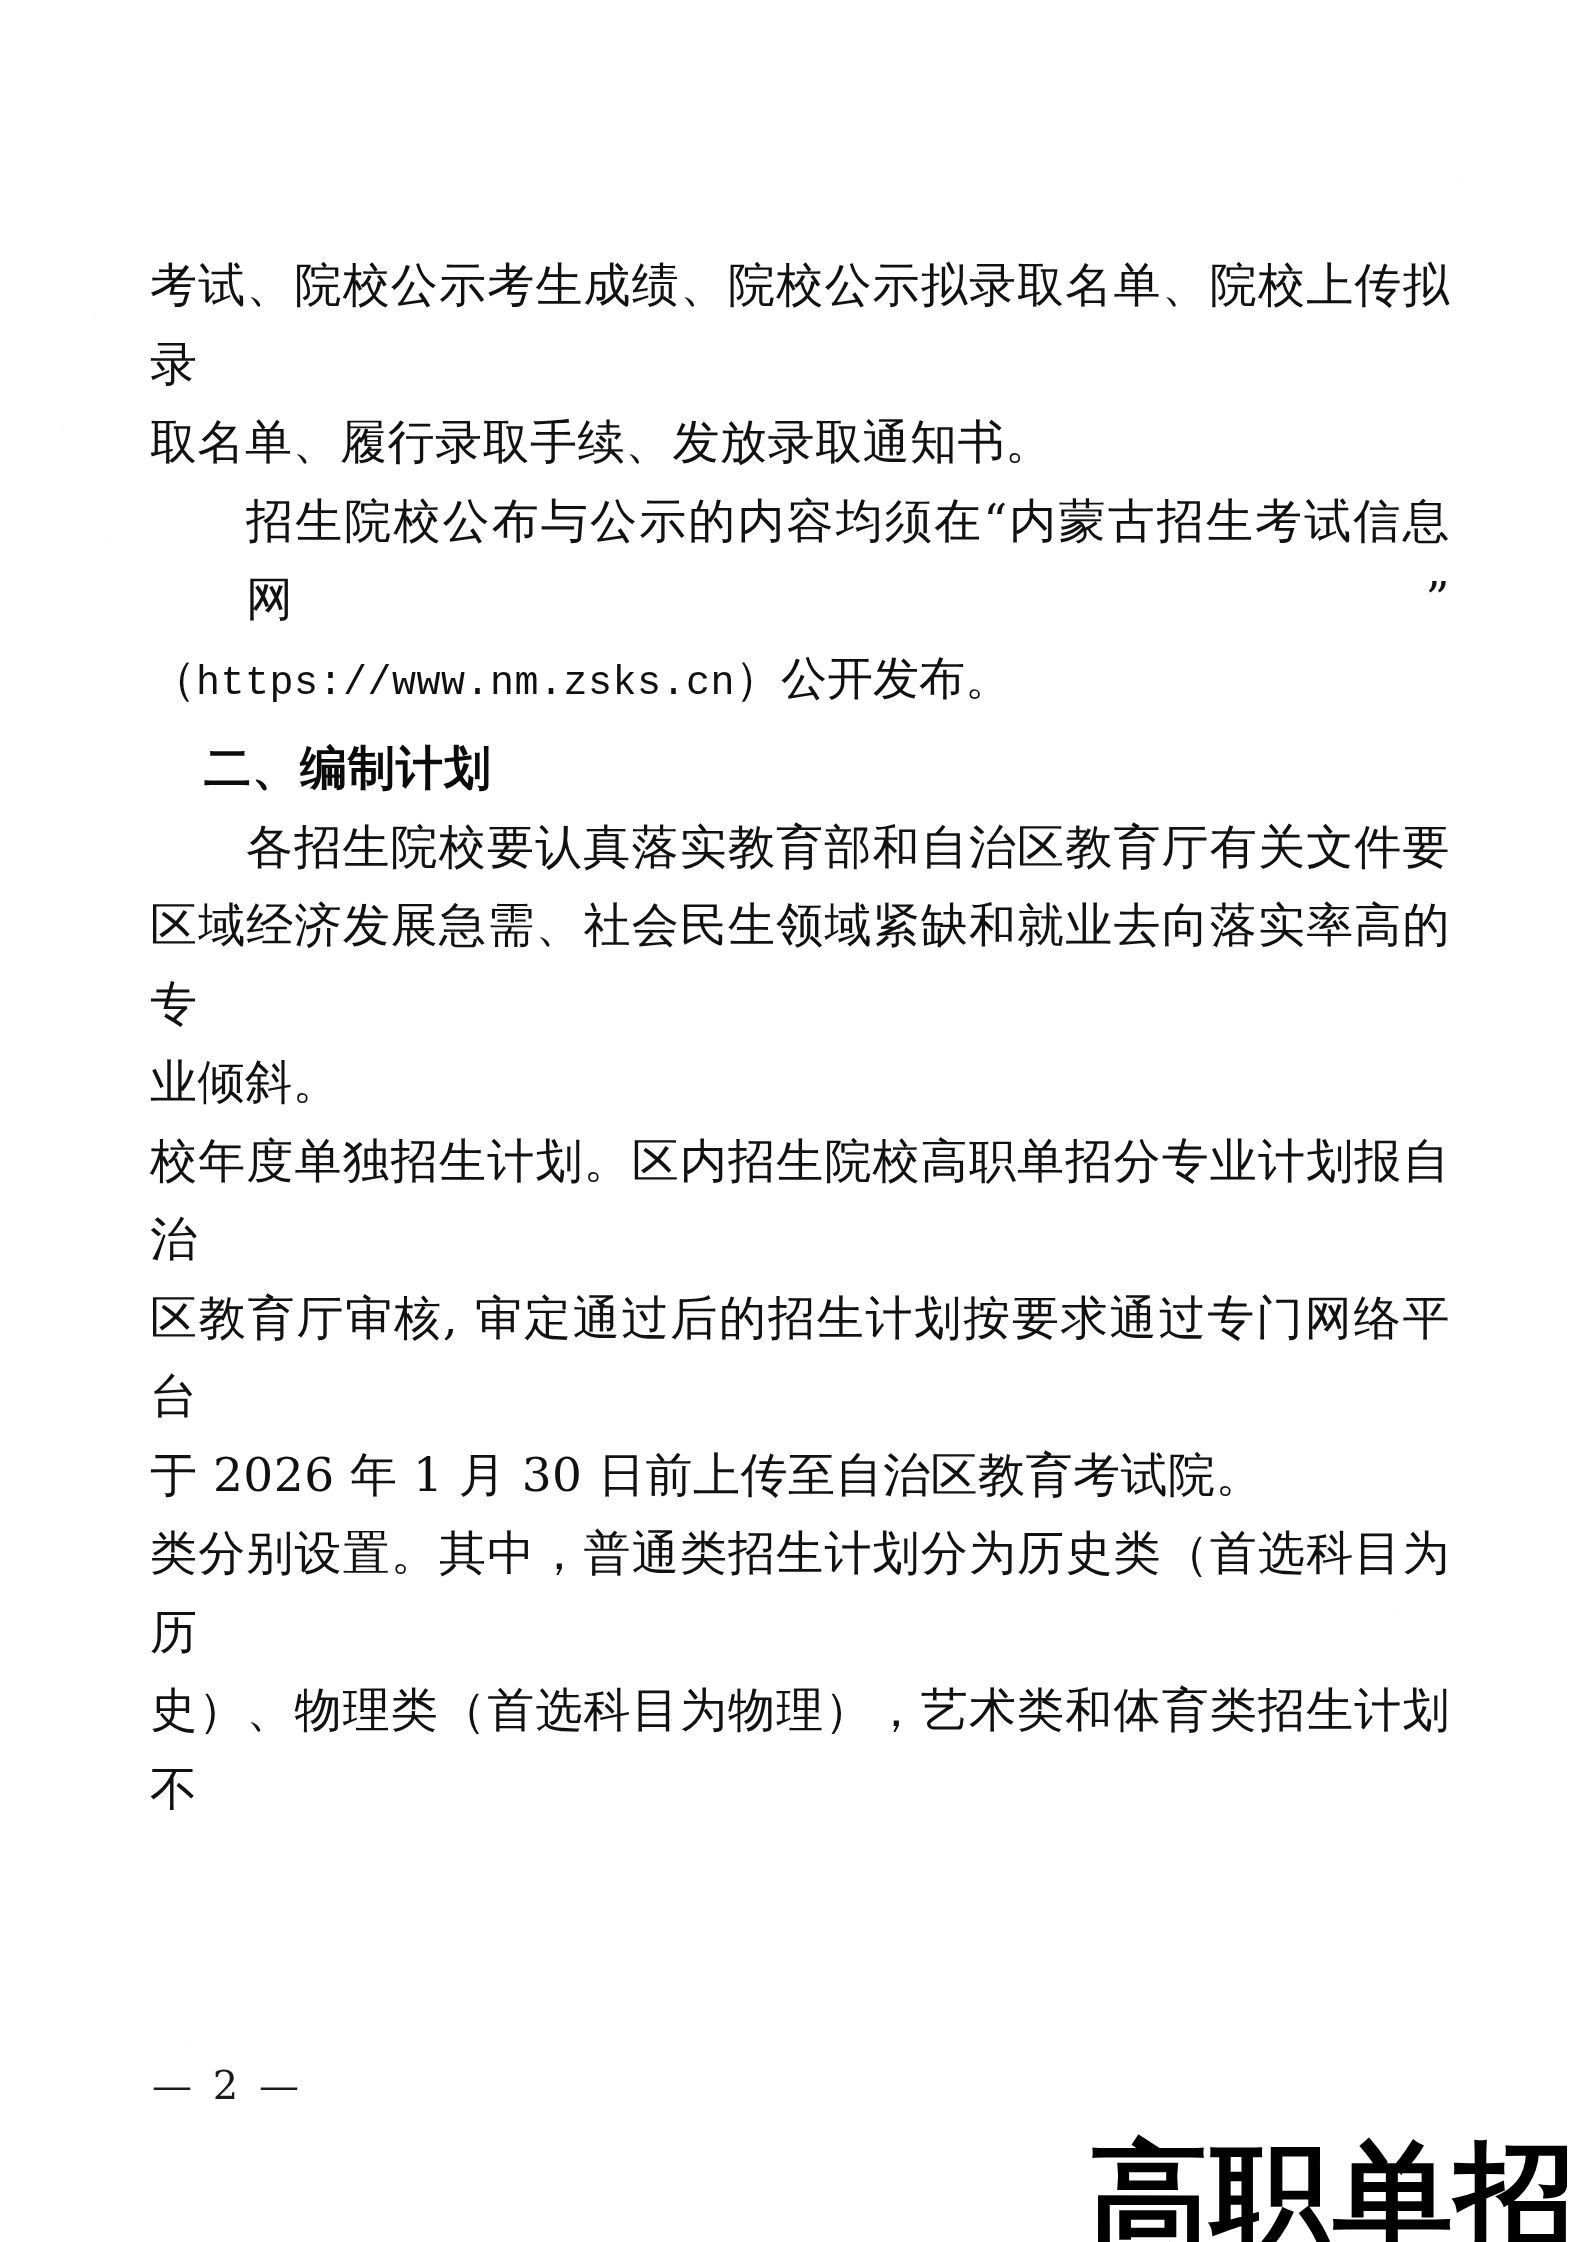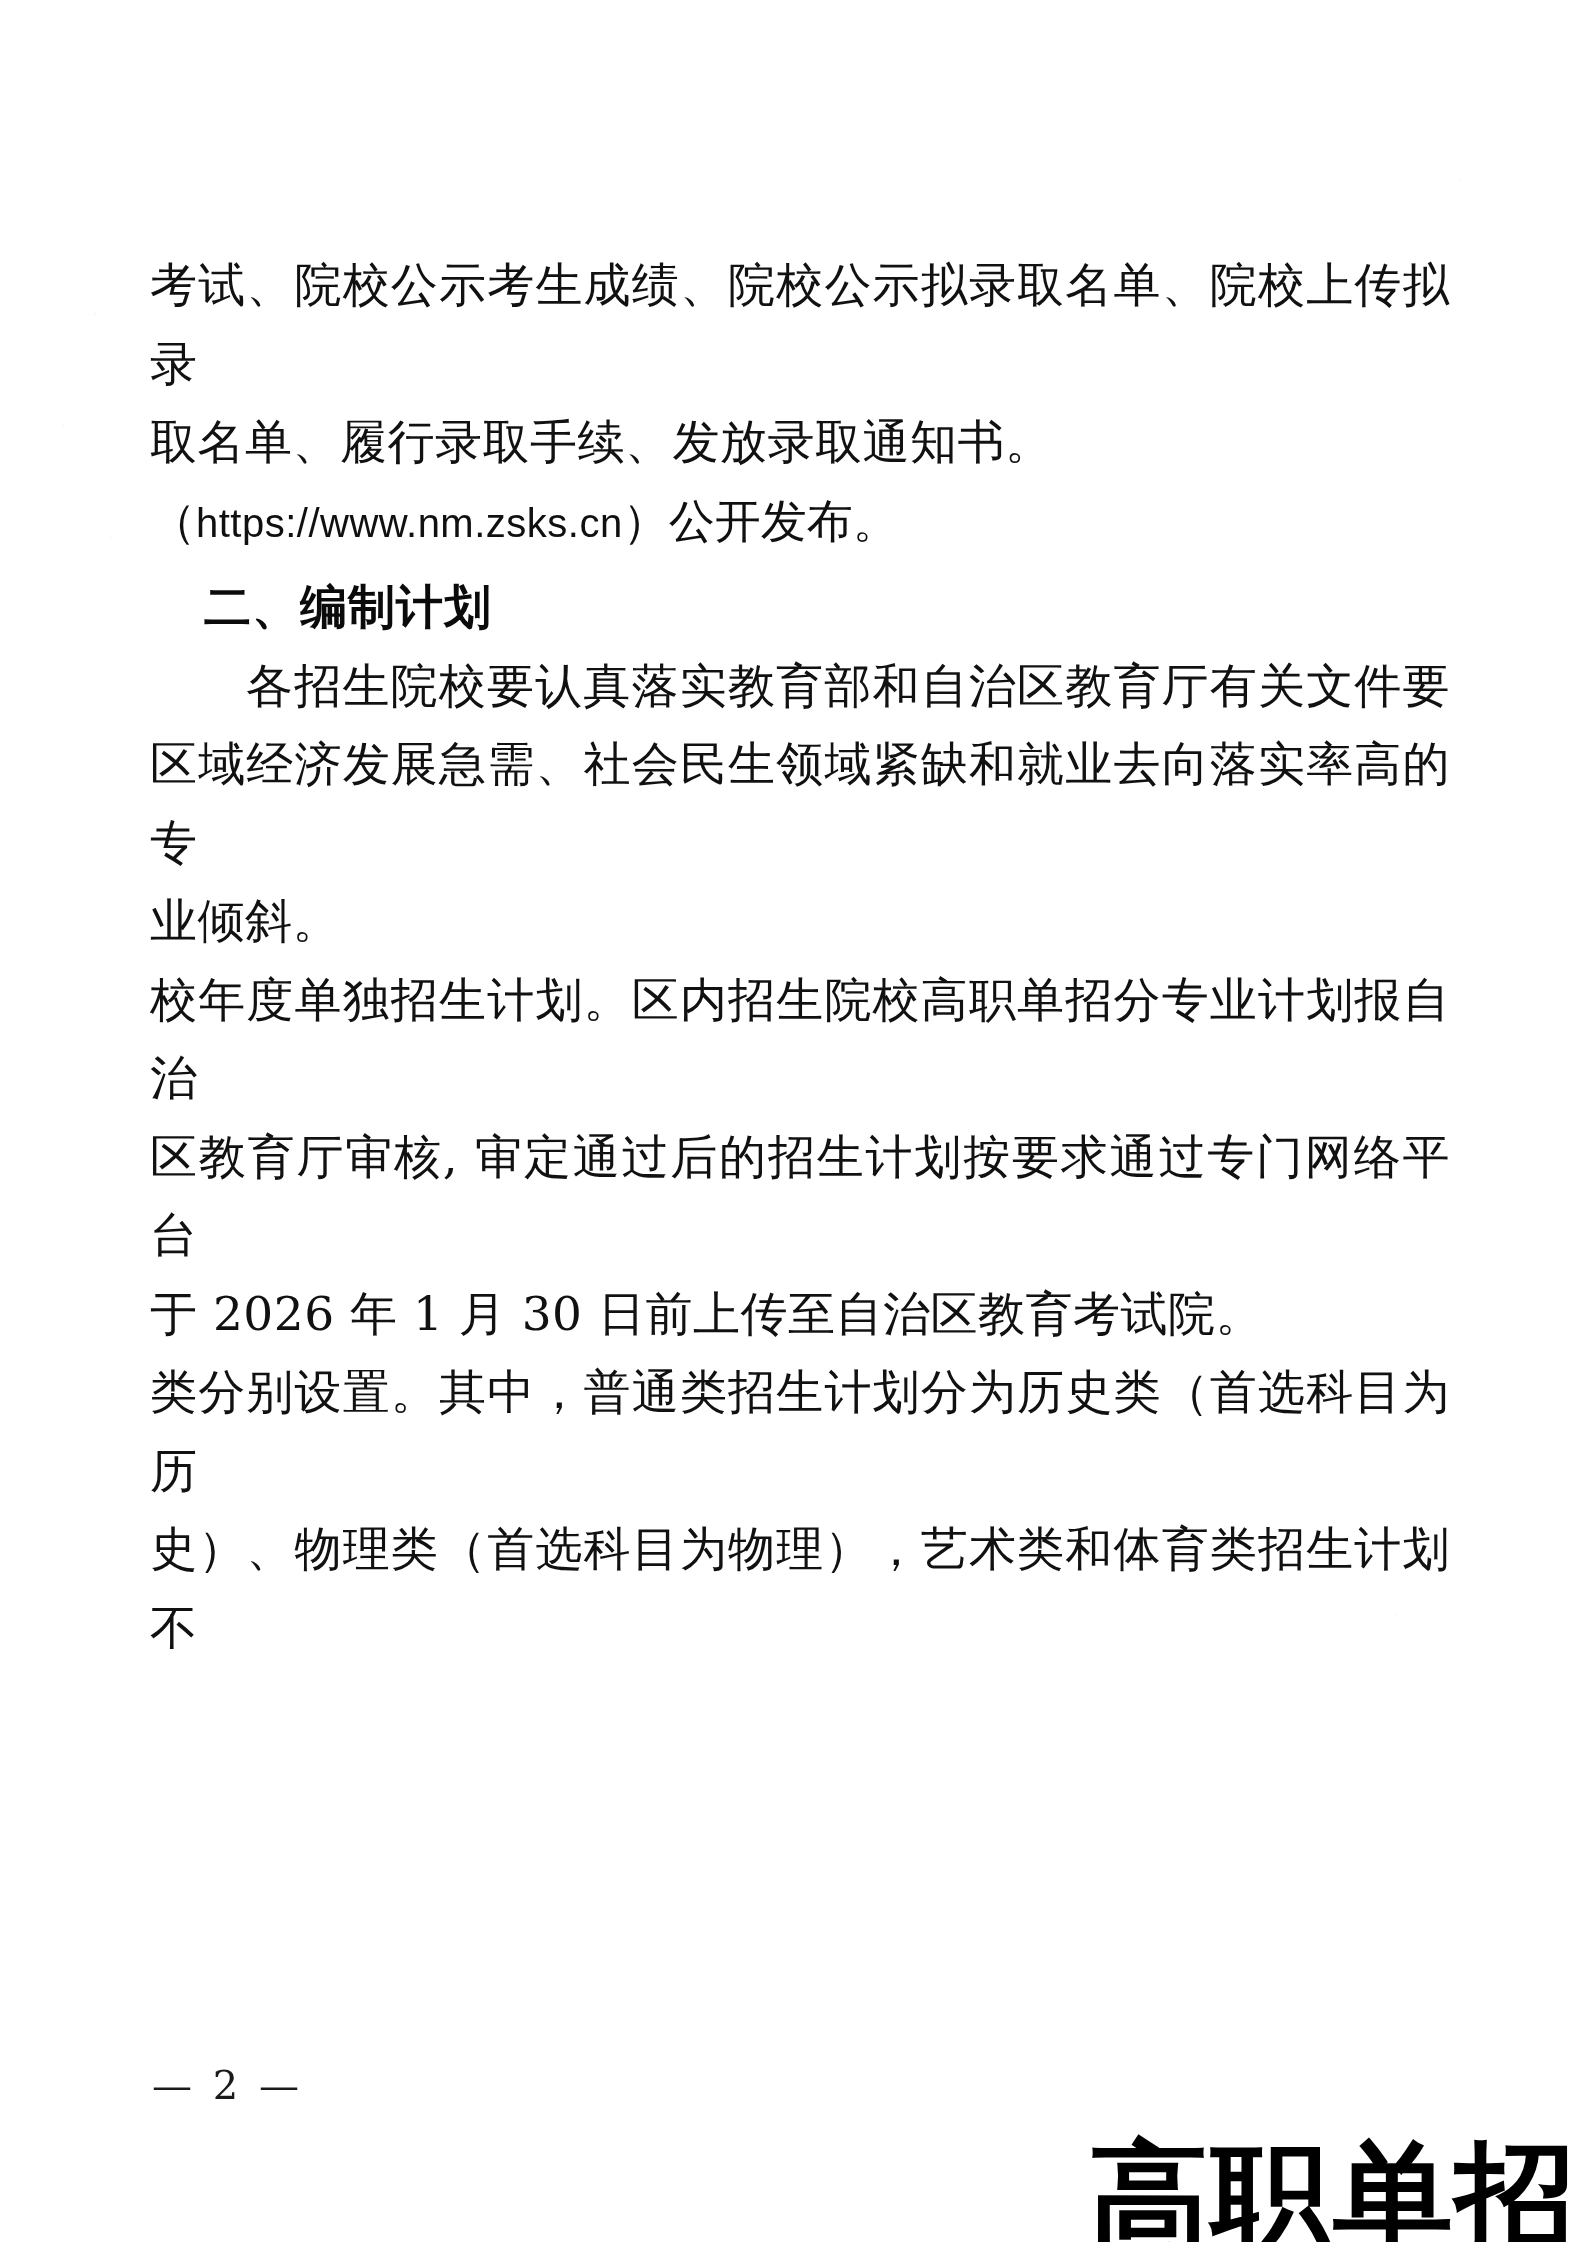--- a/index.html
+++ b/index.html
@@ -67,21 +67,21 @@
   }
 
   .gap-sm { height: 6px; }
 
   .url-line {
     font-size: 46px;
     line-height: 78.5px;
     white-space: pre;
   }
   .mono {
-    font-family: Liberation Sans, sans-serif;
+    font-family: Liberation Mono, monospace;
     font-size: 40px;
     letter-spacing: 0.5px;
   }
 
   .pagenum {
     position: absolute;
     left: 152px;
     top: 2062px;
     font-size: 40px;
     letter-spacing: 4px;
@@ -106,20 +106,21 @@
 
 <div class="page">
 
   <div class="scan-noise"></div>
 
   <div class="textblock">
 
     <div class="line just">考试、院校公示考生成绩、院校公示拟录取名单、院校上传拟录</div>
     <div class="line">取名单、履行录取手续、发放录取通知书。</div>
 
+    <div class="line just indent2">招生院校公布与公示的内容均须在“内蒙古招生考试信息网”</div>
     <div class="url-line"><span>（</span><span class="mono">https://www.nm.zsks.cn</span><span>）公开发布。</span></div>
 
     <div class="gap-sm"></div>
 
     <div class="heading">二、编制计划</div>
 
     <div class="line just indent2">各招生院校要认真落实教育部和自治区教育厅有关文件要</div>
     <div class="line just">区域经济发展急需、社会民生领域紧缺和就业去向落实率高的专</div>
     <div class="line">业倾斜。</div>
 

